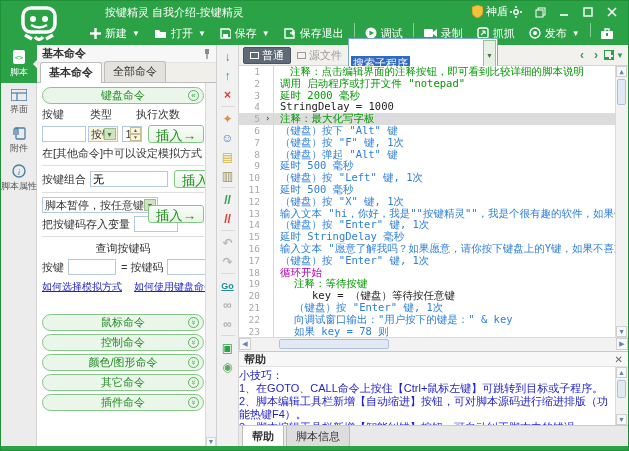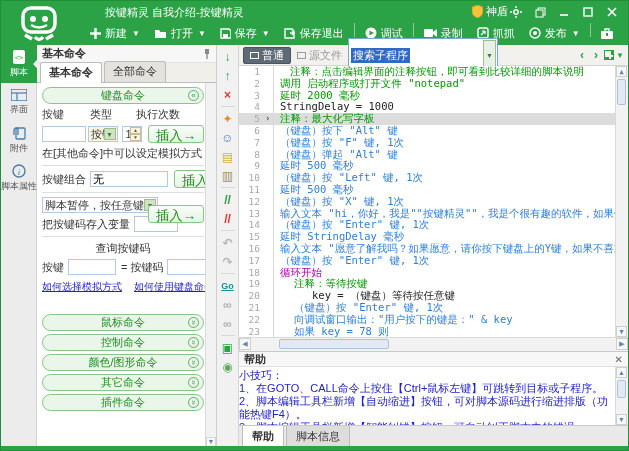--- a/index.html
+++ b/index.html
@@ -79,21 +79,21 @@
 
   
   .editor { position:absolute; left:238px; top:0; width:389px; height:403px; }
   .edbar { height:21px; background:#F2F1EE; border-bottom:1px solid #D5D5D5; display:flex;
     align-items:center; padding:0 4px; gap:6px; }
   .btn-normal { background:#5E6B76; color:#fff; border:1px solid #49545E; border-radius:2px;
     height:17px; display:flex; align-items:center; gap:3px; padding:0 6px; }
   .btn-source { color:#9A9A9A; display:flex; align-items:center; gap:3px; }
   .mini-ic { width:9px; height:7px; border:1px solid currentColor; display:inline-block; }
   .edcombo { width:150px; height:34px; border:1px solid #7AA7D6; background:#fff; display:flex;
-    align-items:center; position:relative; padding-left:2px; }
+    align-items:flex-end; position:relative; padding-left:2px; }
   .edcombo .seltext { background:#316AC5; color:#fff; padding:0 2px; }
   .edcombo .sarrow { position:absolute; right:1px; top:1px; bottom:1px; width:13px; background:#E7F0E4;
     border:1px solid #9CBF8E; color:#3F7A3F; font-size:7px; display:flex; align-items:center; justify-content:center; }
   .edbar .chevs { margin-left:auto; display:flex; gap:10px; color:#2BA245; font-weight:bold; font-size:12px; }
   .gridbtn { display:flex; align-items:center; gap:2px; color:#2BA245; }
   .gridic { width:10px; height:10px; display:inline-block;
     background:
       linear-gradient(#fff,#fff) 0 0/4px 4px no-repeat,
       linear-gradient(#2BA245,#2BA245) 6px 0/4px 4px no-repeat,
       linear-gradient(#2BA245,#2BA245) 0 6px/4px 4px no-repeat,

